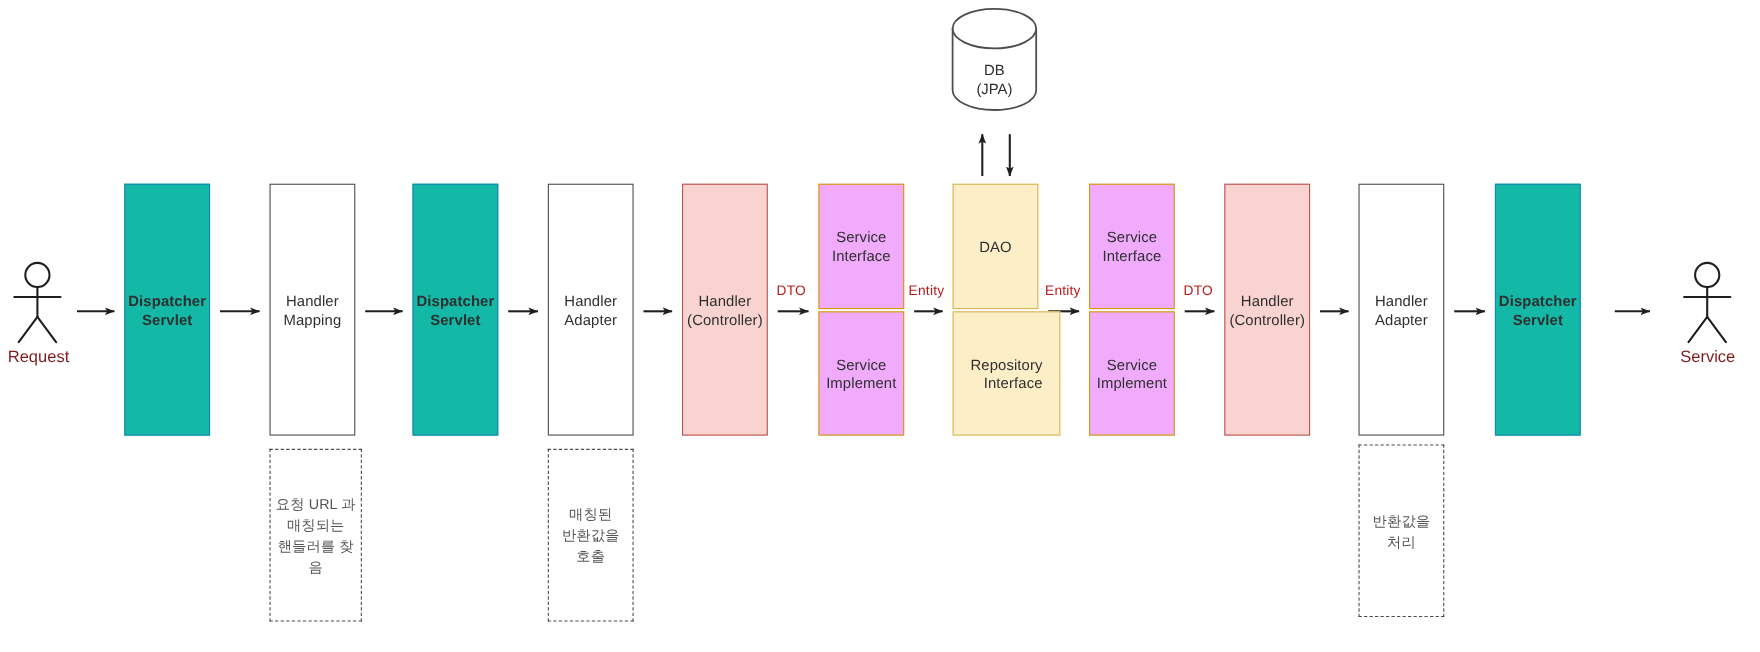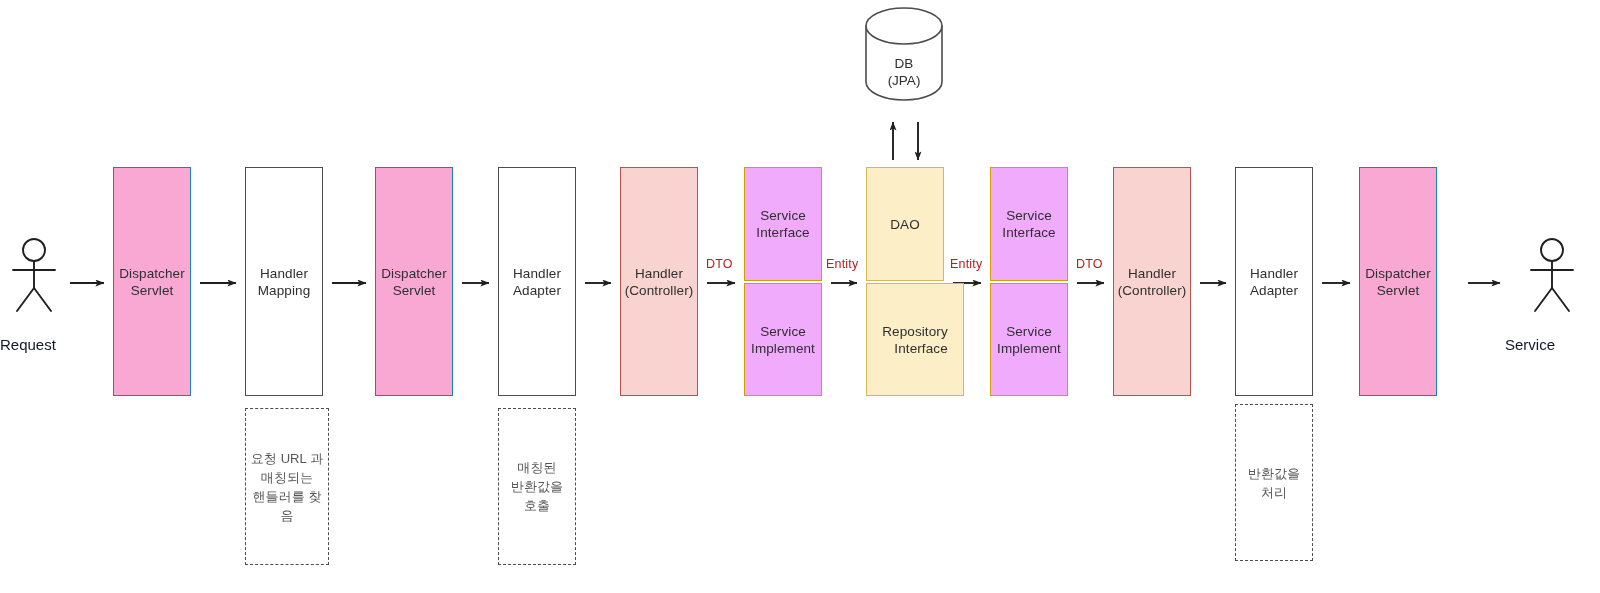--- a/index.html
+++ b/index.html
@@ -25,21 +25,21 @@
     display: flex;
     align-items: center;
     justify-content: center;
     text-align: center;
     font-size: 13.5px;
     line-height: 17px;
     color: #2f2f2f;
     white-space: pre-line;
     letter-spacing: 0.1px;
   }
-  .node.blue   { background: #f9a8d4; border: 1.4px solid #1585b5; }
+  .node.blue   { background: #14b8a6; border: 1.4px solid #1585b5; font-weight: bold; }
   .node.plain  { background: #ffffff; border: 1.4px solid #4d4d4d; }
   .node.pink   { background: #F8D3D0; border: 1.4px solid #b85450; }
   .node.peach  { background: #f0abfc; border: 1.4px solid #d79b00; }
   .node.cream  { background: #FCEFC7; border: 1.4px solid #d6b656; text-align: right; }
   .node.dashed {
     background: #ffffff;
     border: 1.7px dashed #4d4d4d;
     color: #555555;
     font-size: 13px;
     line-height: 19px;
@@ -49,24 +49,23 @@
     position: absolute;
     font-size: 12.5px;
     font-weight: normal;
     color: #b91c1c;
     letter-spacing: 0.2px;
     white-space: nowrap;
   }
   .actor-label {
     position: absolute;
     font-size: 15px;
-    color: #0f172a;
+    color: #7f1d1d;
     white-space: nowrap;
-    text-align: left;
-    margin-top: 20px;
+    text-align: center;
   }
   .db-label {
     position: absolute;
     font-size: 13.5px;
     line-height: 17px;
     color: #2f2f2f;
     text-align: center;
     white-space: pre-line;
     width: 90px;
   }

